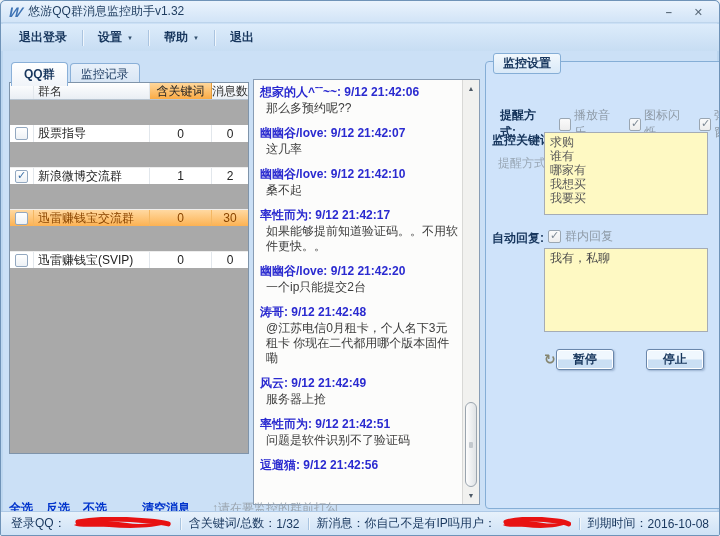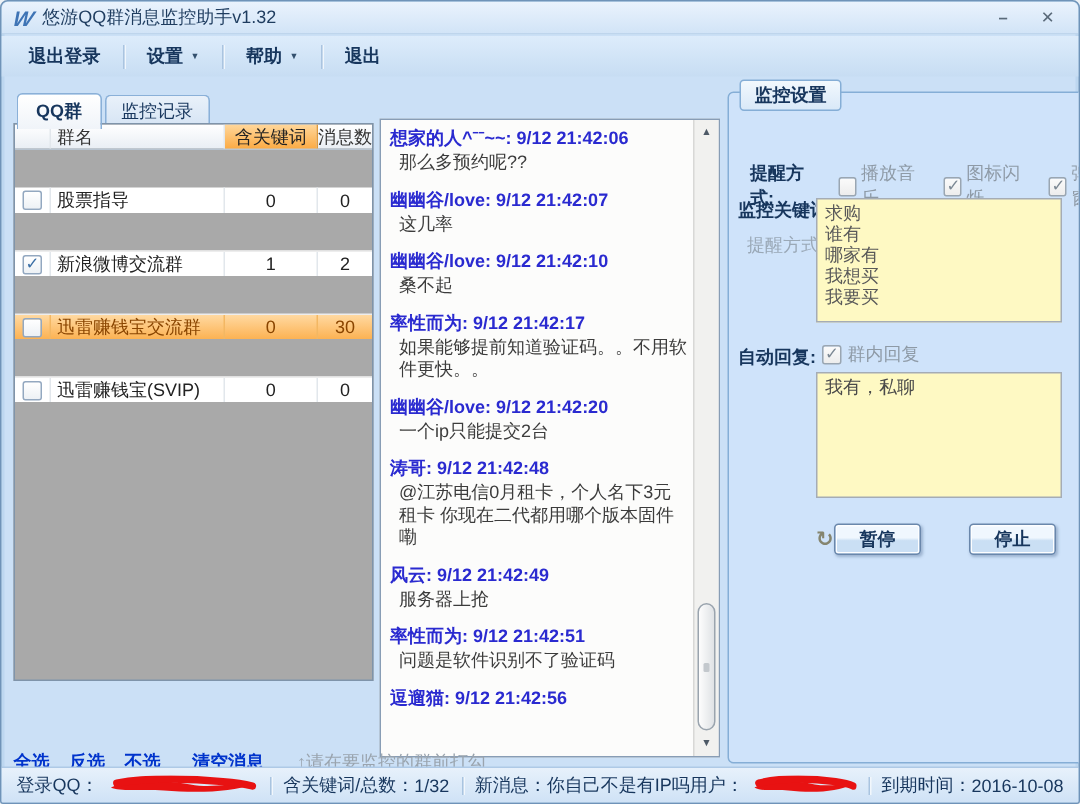--- a/index.html
+++ b/index.html
@@ -74,21 +74,21 @@
     font-size:7px; color:#4d5966; line-height:15px; }
   .sb-up { top:1px; } .sb-dn { bottom:1px; }
   .sb-thumb { position:absolute; left:2px; right:2px; top:76%; height:20%;
     background:linear-gradient(90deg,#fdfdfd,#dfe2e5); border:1px solid #9aa4ae; border-radius:7px; }
   .sb-thumb::after { content:""; position:absolute; left:3px; right:3px; top:50%;
     height:6px; margin-top:-3px; background:#c3c8cd; border-radius:1px; }
 
   
   .left-footer { position:absolute; left:8px; top:499px; width:470px; display:flex; align-items:center; }
   .flink { color:#0033cc; font-weight:bold; text-decoration:underline; font-size:12px; cursor:pointer; }
-  .flink.m1 { margin-right:13px; } .flink.m2 { margin-right:21px; }
+  .flink.m1 { margin-right:13px; } .flink.m2 { margin-right:35px; }
   .fhint { color:#9aa4ae; font-size:12px; margin-left:22px; }
 
   
   .panel { position:absolute; left:484px; top:60px; width:252px; height:448px;
     border:1px solid #85aed6; border-radius:4px; background:#cfe3fa; }
   .panel-title { position:absolute; left:492px; top:52px; z-index:3;
     border:1px solid #85aed6; border-radius:3px; padding:1px 9px;
     background:linear-gradient(#f2f8fd,#d9e9f8); color:#17365d; font-weight:bold; font-size:12px; }
   .remind-row { position:absolute; top:45px; left:14px; display:flex; align-items:center; }
   .f-label { color:#17365d; font-weight:bold; font-size:12px; }

